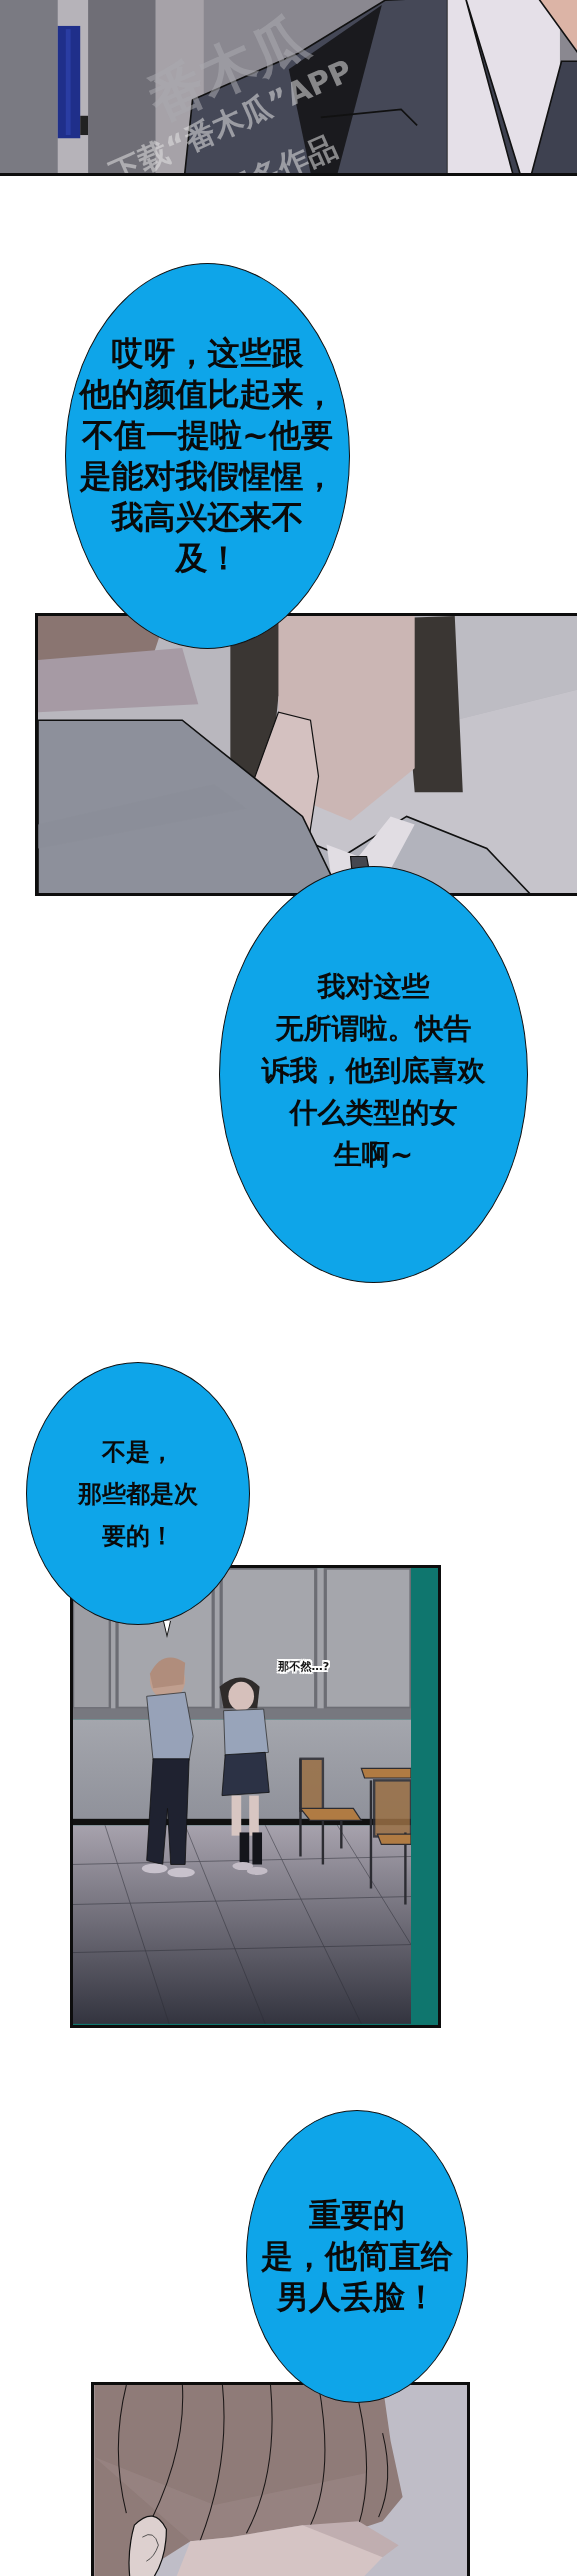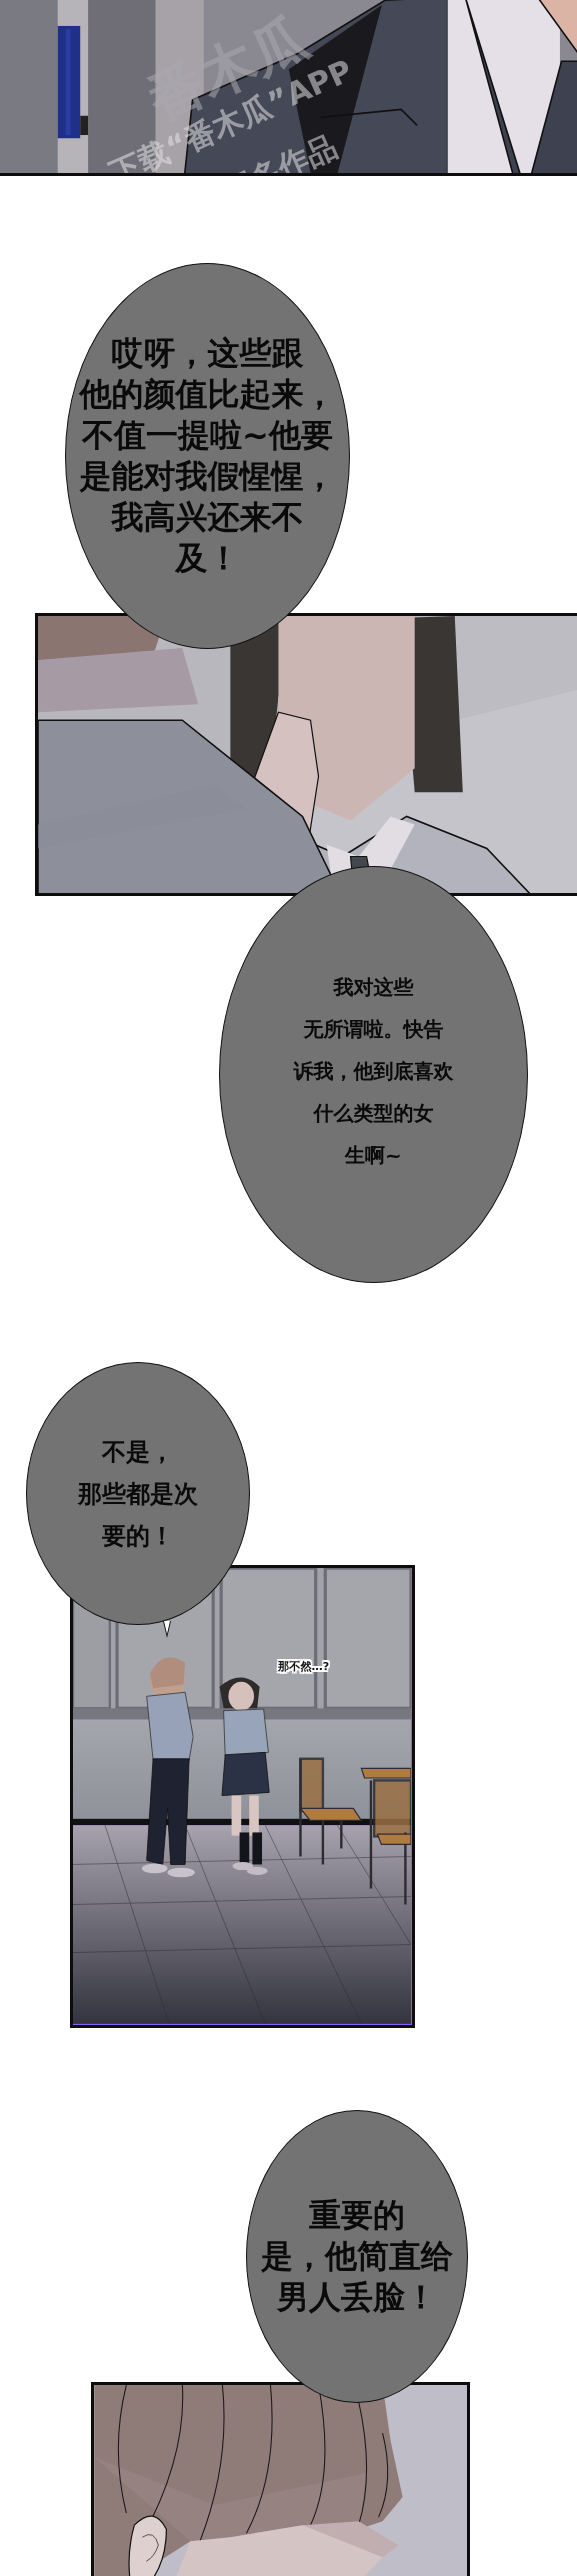--- a/index.html
+++ b/index.html
@@ -1,19 +1,19 @@
 <!DOCTYPE html>
 <html style="font-size:13px"><head>
 <meta charset="utf-8">
 <style>
   html, body { margin: 0; padding: 0; background: #ffffff; }
   body { width: 577px; height: 2576px; position: relative; overflow: hidden; font-family: "DejaVu Sans", sans-serif; }
   .abs { position: absolute; }
   .panel { position: absolute; overflow: hidden; box-sizing: border-box; border: 3.2px solid #0d0d0d; }
-  .bubble { position: absolute; background: #737373; border: 1.6px solid #111; border-radius: 50%; box-sizing: border-box; display: flex; align-items: center; justify-content: center; z-index: 5; }
+  .bubble { position: absolute; background: #0ea5e9; border: 1.6px solid #111; border-radius: 50%; box-sizing: border-box; display: flex; align-items: center; justify-content: center; z-index: 5; }
   .bubble-text { text-align: center; color: #0a0a0a; font-family: "DejaVu Sans", sans-serif; font-weight: bold; white-space: pre-line; letter-spacing: 0px; }
   .tail { position: absolute; width: 0; height: 0; z-index: 6; }
   .sfx { position: absolute; color: #141414; font-weight: bold; font-family: "DejaVu Sans", sans-serif; z-index: 4;
          text-shadow: 1.6px 0 0 #fff, -1.6px 0 0 #fff, 0 1.6px 0 #fff, 0 -1.6px 0 #fff, 1.6px 1.6px 0 #fff, -1.6px -1.6px 0 #fff, 1.6px -1.6px 0 #fff, -1.6px 1.6px 0 #fff; }
   .wm { position: absolute; color: rgba(225,225,225,0.55); font-weight: bold; transform: rotate(-24deg); transform-origin: left top; white-space: nowrap; font-family: "DejaVu Sans", sans-serif; }
 </style>
 </head>
 <body>
 
 <div class="panel" style="left:-3.2px; top:-3.2px; width:584px; height:179px; border-top:none; background:#8a8890;">
@@ -65,36 +65,36 @@
 
     <path d="M0 0 L160 0 L140 60 L0 60 Z" fill="#8a7571"></path>
     <path d="M0 55 L180 40 L200 110 L0 120 Z" fill="#a69aa4"></path>
 
     <path d="M0 130 L180 130 L230 170 L330 250 L380 353 L0 353 Z" fill="#8d909b" stroke="#111" stroke-width="2"></path>
     <path d="M0 260 L220 210 L260 240 L0 290 Z" fill="#8a8d98" opacity="0.6"></path>
   </svg>
 </div>
 
 <div class="bubble" style="left:219px; top:866px; width:309px; height:417px;">
-  <div class="bubble-text" style="font-size:20px; line-height:42px; margin-top:-8px;">我对这些
+  <div class="bubble-text" style="font-size:28px; line-height:42px; margin-top:-8px;">我对这些
 无所谓啦。快告
 诉我，他到底喜欢
 什么类型的女
 生啊~</div>
 </div>
 
 <div class="bubble" style="left:26px; top:1362px; width:224px; height:263px;">
   <div class="bubble-text" style="font-size:24px; line-height:42px;">不是，
 那些都是次
 要的！</div>
 </div>
 <div class="tail" style="left:163px; top:1621px; border-left:4.8px solid transparent; border-right:4.8px solid transparent; border-top:17.6px solid #111;"></div>
 <div class="tail" style="left:164px; top:1621px; border-left:3.2px solid transparent; border-right:3.2px solid transparent; border-top:13.6px solid #fff;"></div>
 
-<div class="panel" style="left:70px; top:1565px; width:345px; height:463px; background:#8b5cf6;">
+<div class="panel" style="left:70px; top:1565px; width:371px; height:463px; background:#0f766e;">
   <svg width="338" height="456" viewBox="0 0 422 569" style="position:absolute;left:0;top:0;">
     <defs>
       <linearGradient id="floor" x1="0" y1="0" x2="0" y2="1">
         <stop offset="0" stop-color="#a7a2ad"></stop>
         <stop offset="1" stop-color="#33343f"></stop>
       </linearGradient>
       <linearGradient id="wall" x1="0" y1="0" x2="0" y2="1">
         <stop offset="0" stop-color="#a4a6ad"></stop>
         <stop offset="1" stop-color="#8f919a"></stop>
       </linearGradient>

